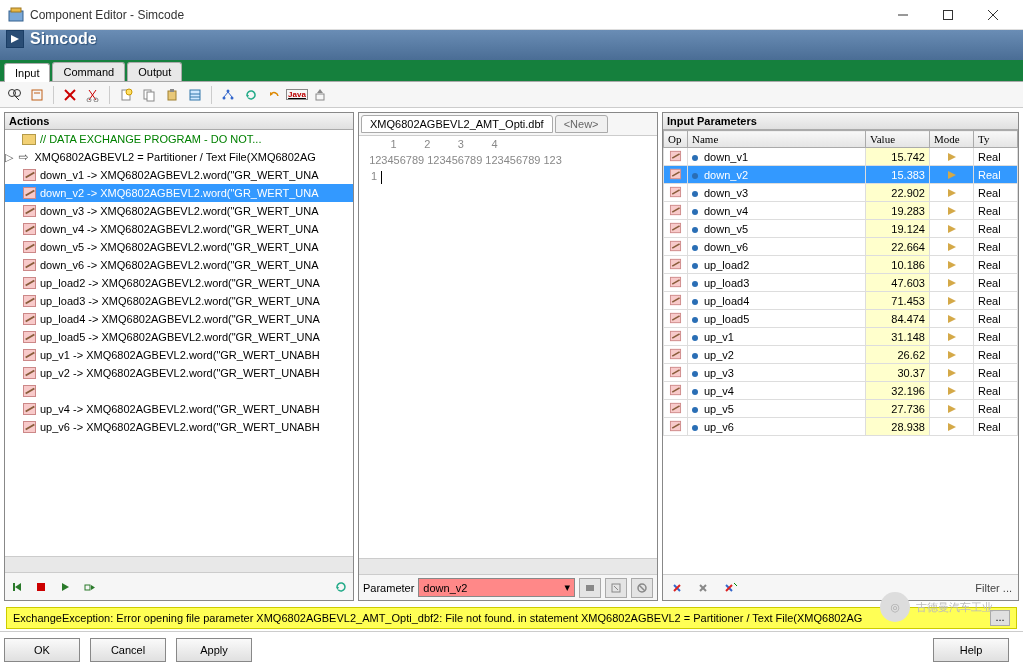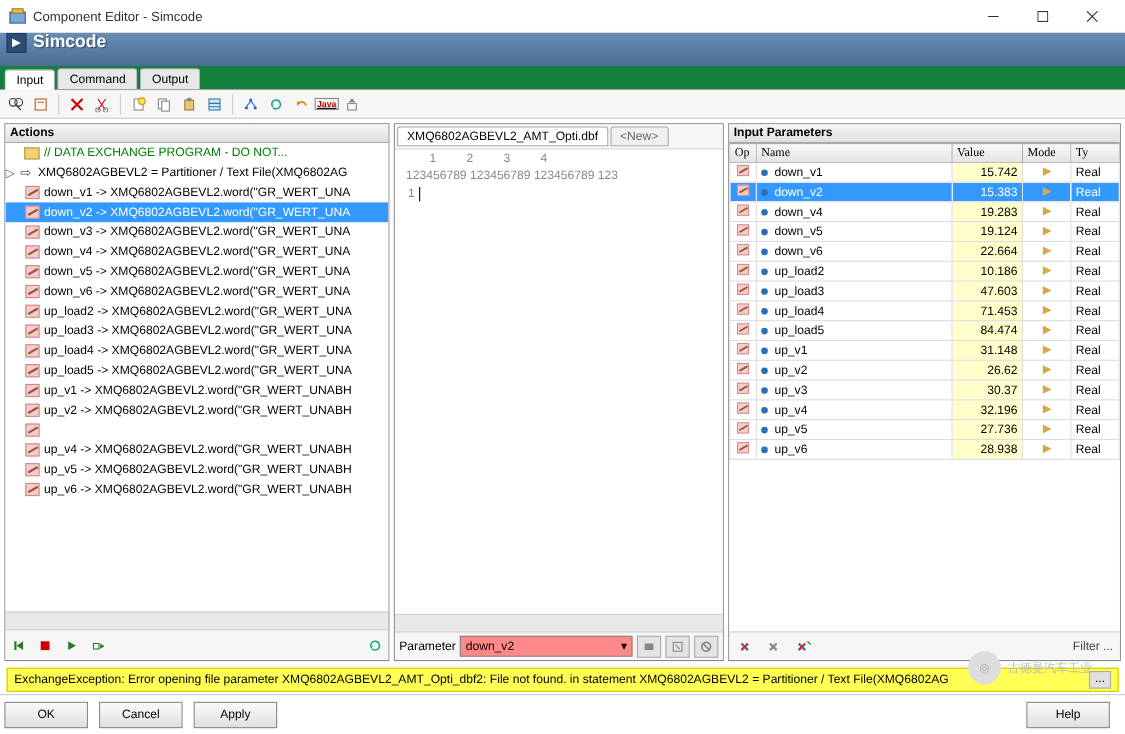--- a/index.html
+++ b/index.html
@@ -344,27 +344,20 @@
           <span class="row-icon">
             <span class="pencil-box"></span>
           </span>
           <span class="label">up_v4 -&gt; XMQ6802AGBEVL2.word("GR_WERT_UNABH</span>
         </div>
         <div class="action-row">
           <span style="width: 14px; display: inline-block;"></span>
           <span class="row-icon">
             <span class="pencil-box"></span>
           </span>
-          <span class="label">up_v5 -&gt; XMQ6802AGBEVL2.word("GR_WERT_UNABH</span>
-        </div>
-        <div class="action-row">
-          <span style="width: 14px; display: inline-block;"></span>
-          <span class="row-icon">
-            <span class="pencil-box"></span>
-          </span>
           <span class="label">up_v6 -&gt; XMQ6802AGBEVL2.word("GR_WERT_UNABH</span>
         </div>
       </div>
     <div class="hscroll"></div>
     <div class="actions-footer">
       <div class="tbtn">
           <svg width="12" height="12">
             <polygon points="10,2 4,6 10,10" fill="#2a7a2a"></polygon>
             <line x1="3" y1="2" x2="3" y2="10" stroke="#2a7a2a" stroke-width="2"></line>
           </svg>
@@ -462,20 +455,27 @@
             </tr>
             <tr class="selrow">
               <td class="op"><span class="pencil-box" style="transform:scale(0.85);"></span></td>
               <td class="name"><span class="bullet"></span>down_v2</td>
               <td class="value">15.383</td>
               <td class="mode"><span class="arrow-r"></span></td>
               <td class="type">Real</td>
             </tr>
             <tr>
               <td class="op"><span class="pencil-box" style="transform:scale(0.85);"></span></td>
+              <td class="name"><span class="bullet"></span>down_v3</td>
+              <td class="value">22.902</td>
+              <td class="mode"><span class="arrow-r"></span></td>
+              <td class="type">Real</td>
+            </tr>
+            <tr>
+              <td class="op"><span class="pencil-box" style="transform:scale(0.85);"></span></td>
               <td class="name"><span class="bullet"></span>down_v4</td>
               <td class="value">19.283</td>
               <td class="mode"><span class="arrow-r"></span></td>
               <td class="type">Real</td>
             </tr>
             <tr>
               <td class="op"><span class="pencil-box" style="transform:scale(0.85);"></span></td>
               <td class="name"><span class="bullet"></span>down_v5</td>
               <td class="value">19.124</td>
               <td class="mode"><span class="arrow-r"></span></td>

